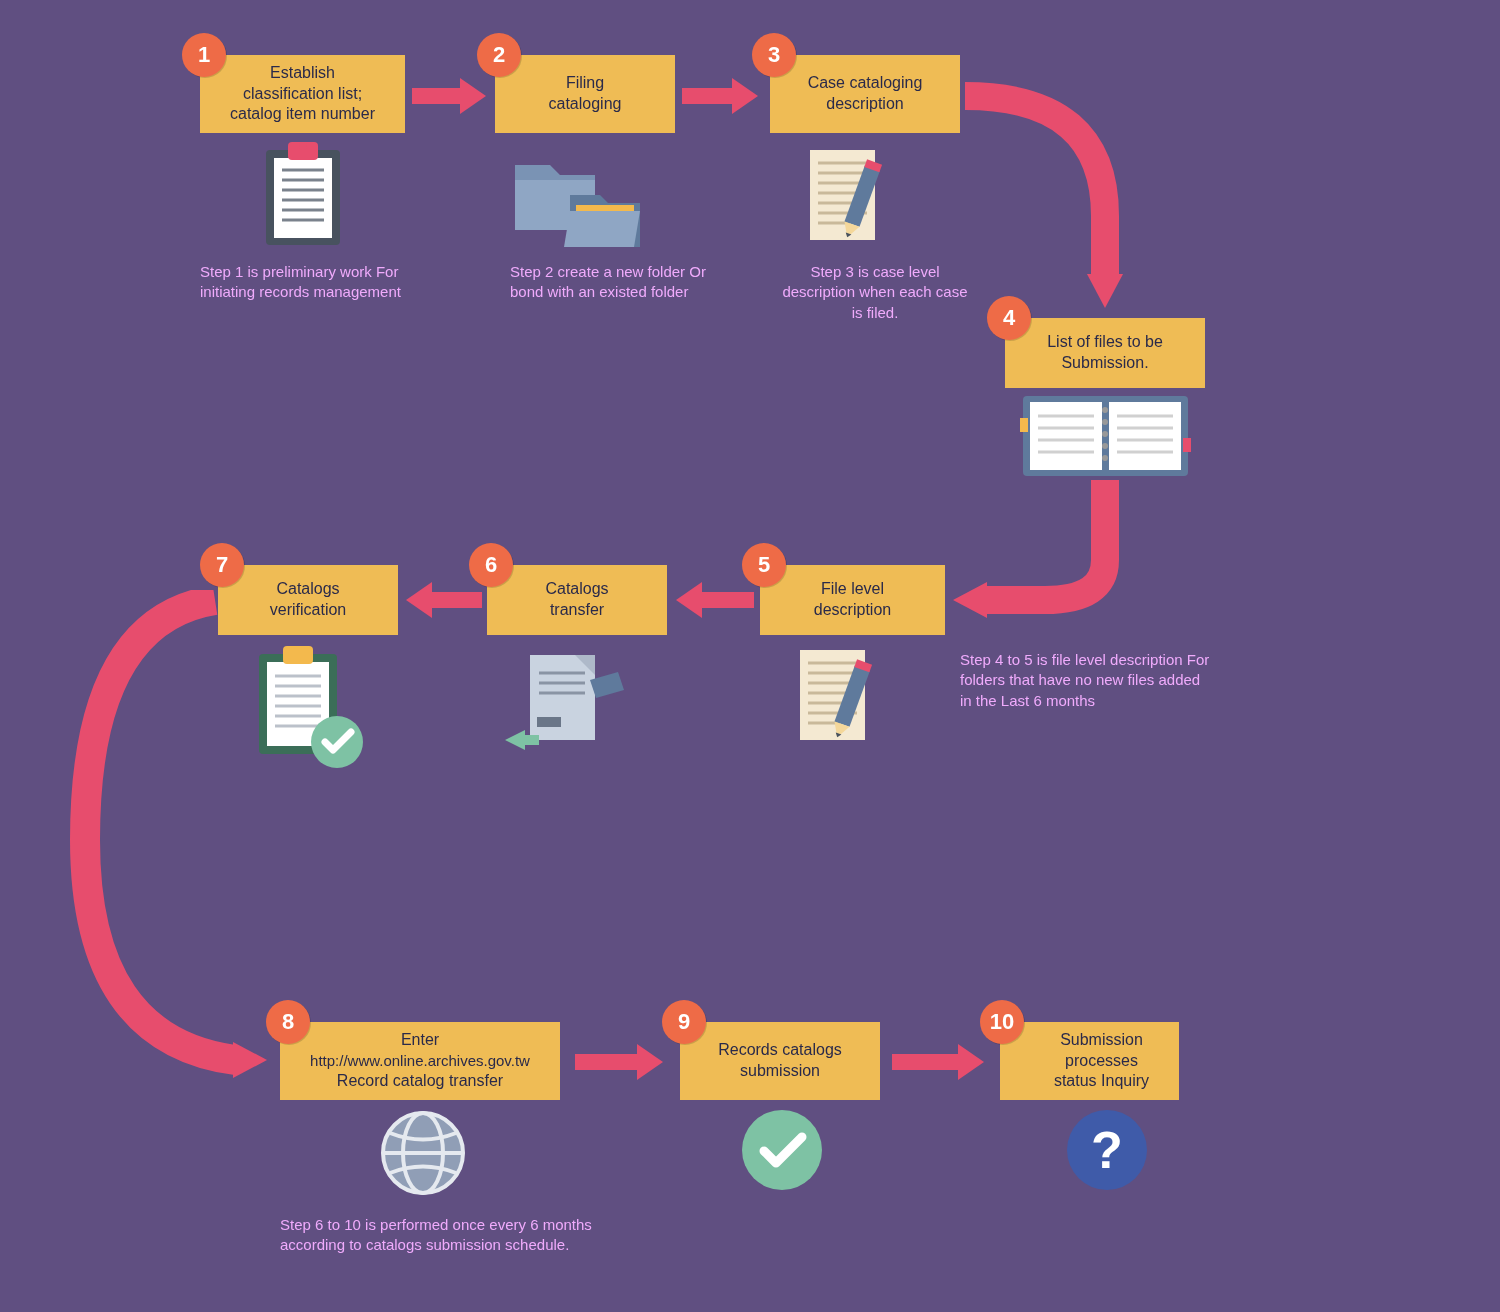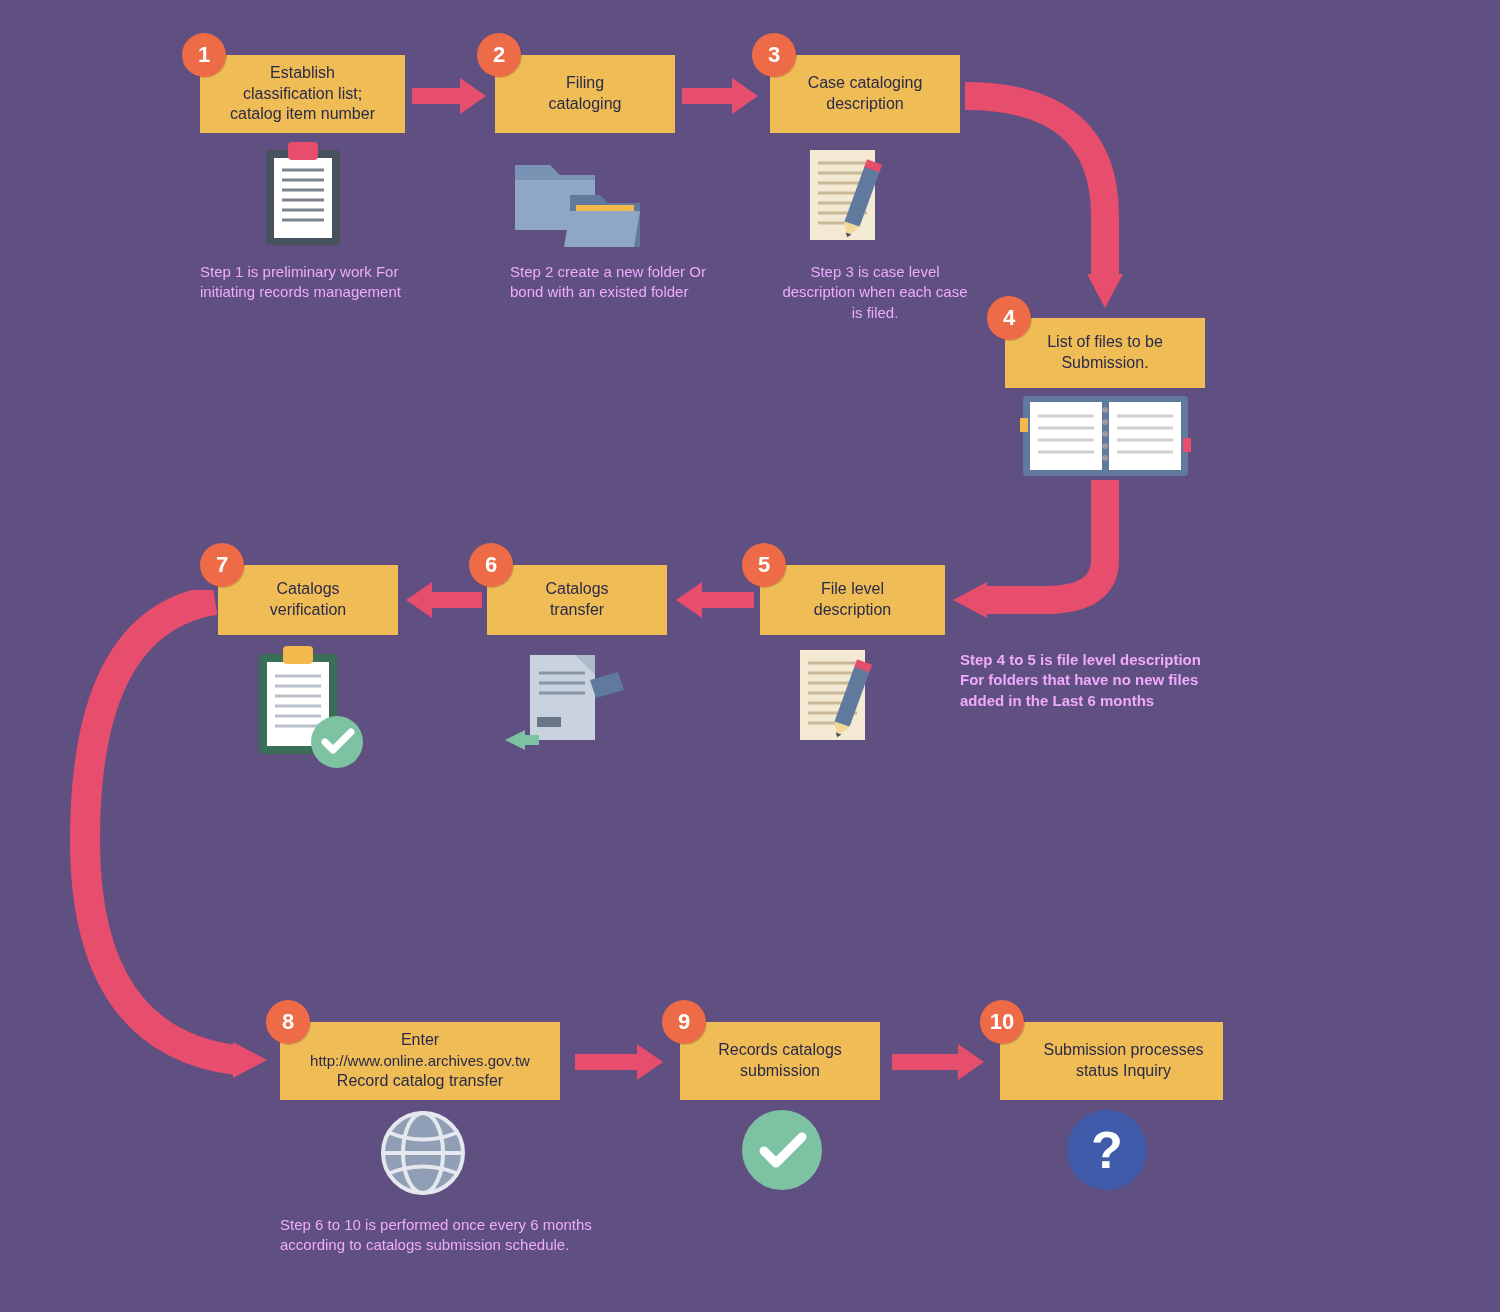--- a/index.html
+++ b/index.html
@@ -226,21 +226,21 @@
       <line x1="18" y1="78" x2="50" y2="78"></line>
     </g>
     <g transform="translate(65,20) rotate(20)">
       <rect x="0" y="0" width="16" height="60" fill="#5f7a9c"></rect>
       <polygon points="0,60 16,60 8,74" fill="#f4d79a"></polygon>
       <polygon points="5,70 11,70 8,74" fill="#48525f"></polygon>
       <rect x="0" y="-6" width="16" height="8" fill="#e74d6d"></rect>
     </g>
   </svg>
 </div>
-<div class="step-desc" style="left:960px; top:650px; width:250px;font-weight:bold;">Step 4 to 5 is file level description For folders that have no new files added in the Last 6 months</div>
+<div class="step-desc" style="left:960px; top:650px; width:250px;">Step 4 to 5 is file level description For folders that have no new files added in the Last 6 months</div>
 
 <div class="icon-slot" style="left:505px; top:645px;">
   <svg width="140" height="120" viewBox="0 0 140 120">
     <rect x="25" y="10" width="65" height="85" fill="#c9d3e0"></rect>
     <polygon points="70,10 90,10 90,30" fill="#aeb9c9"></polygon>
     <g stroke="#8994a4" stroke-width="3">
       <line x1="34" y1="28" x2="80" y2="28"></line>
         <line x1="34" y1="38" x2="80" y2="38"></line>
       <line x1="34" y1="48" x2="80" y2="48"></line>
     </g>
@@ -292,21 +292,21 @@
 </div>
 
 <div class="step-box" style="left:680px; top:1022px; width:200px; height:78px;">
   <div class="step-num" style="left:-18px;">
       <span>9</span>
     </div>
   <div>Records catalogs</div>
   <div>submission</div>
 </div>
 
-<div class="step-box" style="left:1000px; top:1022px; width:223px; height:78px;padding-left:36px;">
+<div class="step-box" style="left:1000px; top:1022px; width:179px; height:78px;padding-left:36px;">
   <div class="step-num" style="left:-20px;">
       <span>10</span>
     </div>
   <div>Submission processes</div>
   <div>status Inquiry</div>
 </div>
 
 <div class="icon-slot" style="left:378px; top:1108px;">
   <svg width="90" height="90" viewBox="0 0 90 90">
     <circle cx="45" cy="45" r="40" fill="#909eb6"></circle>

